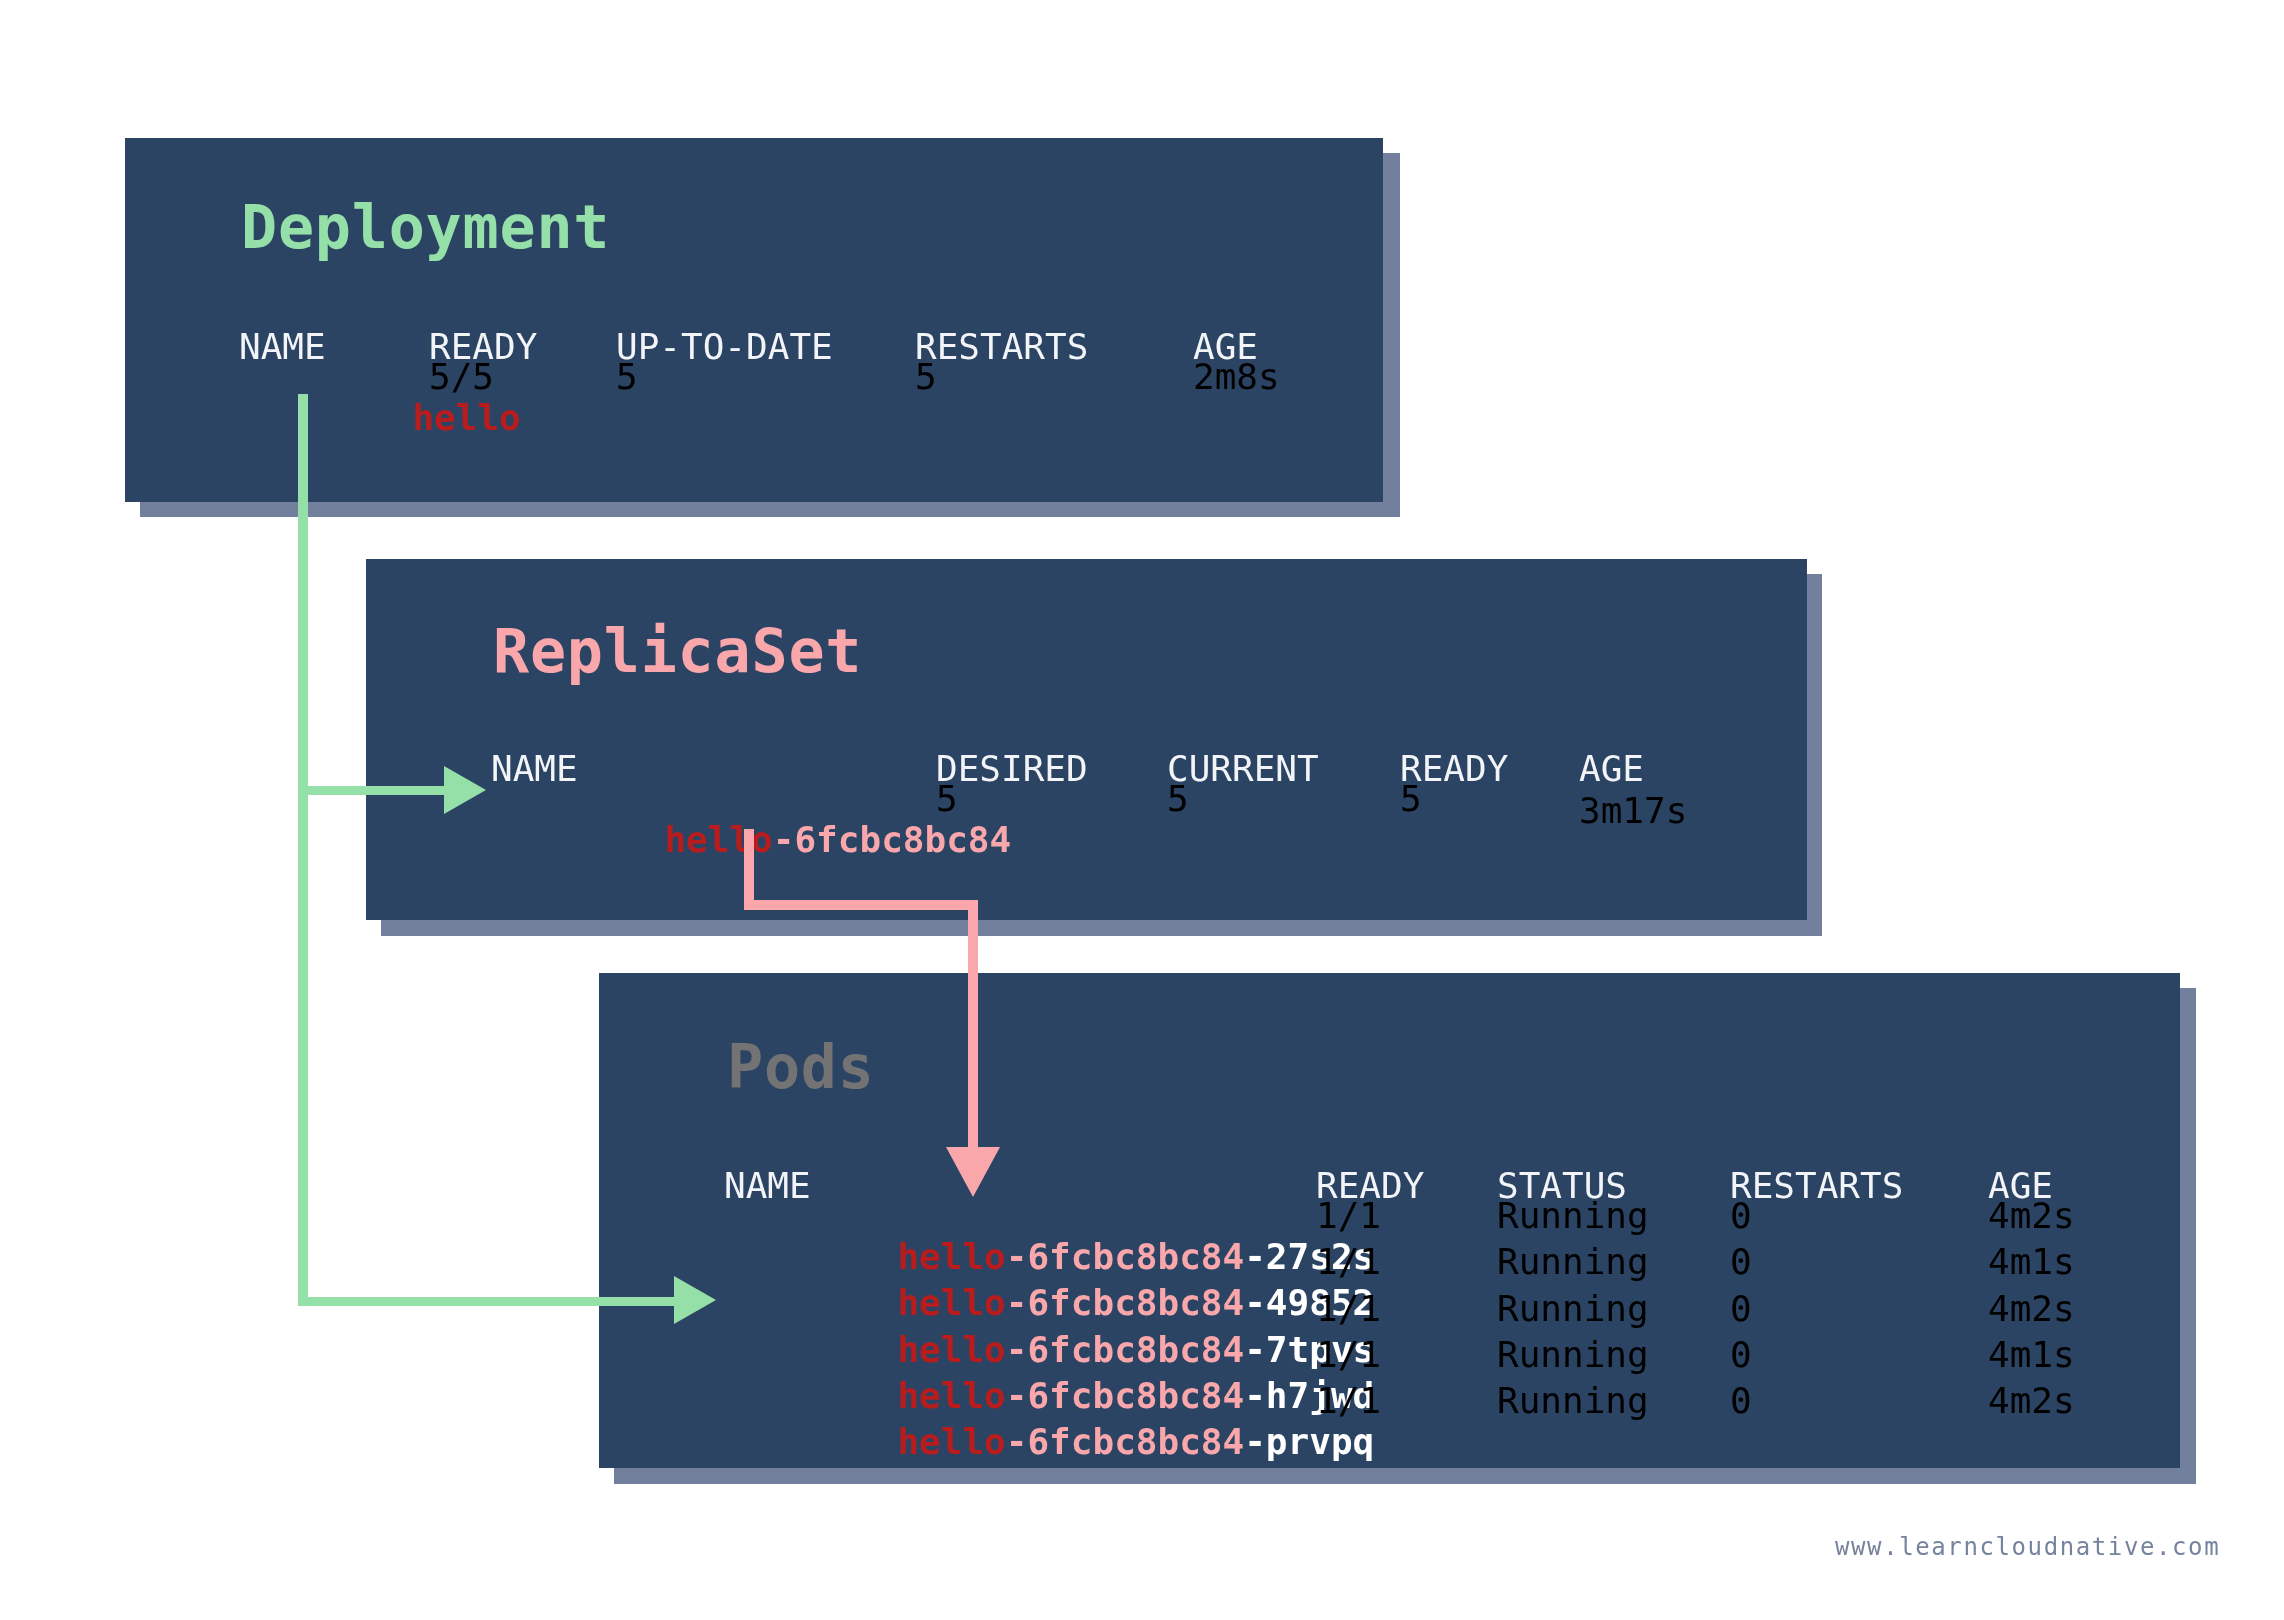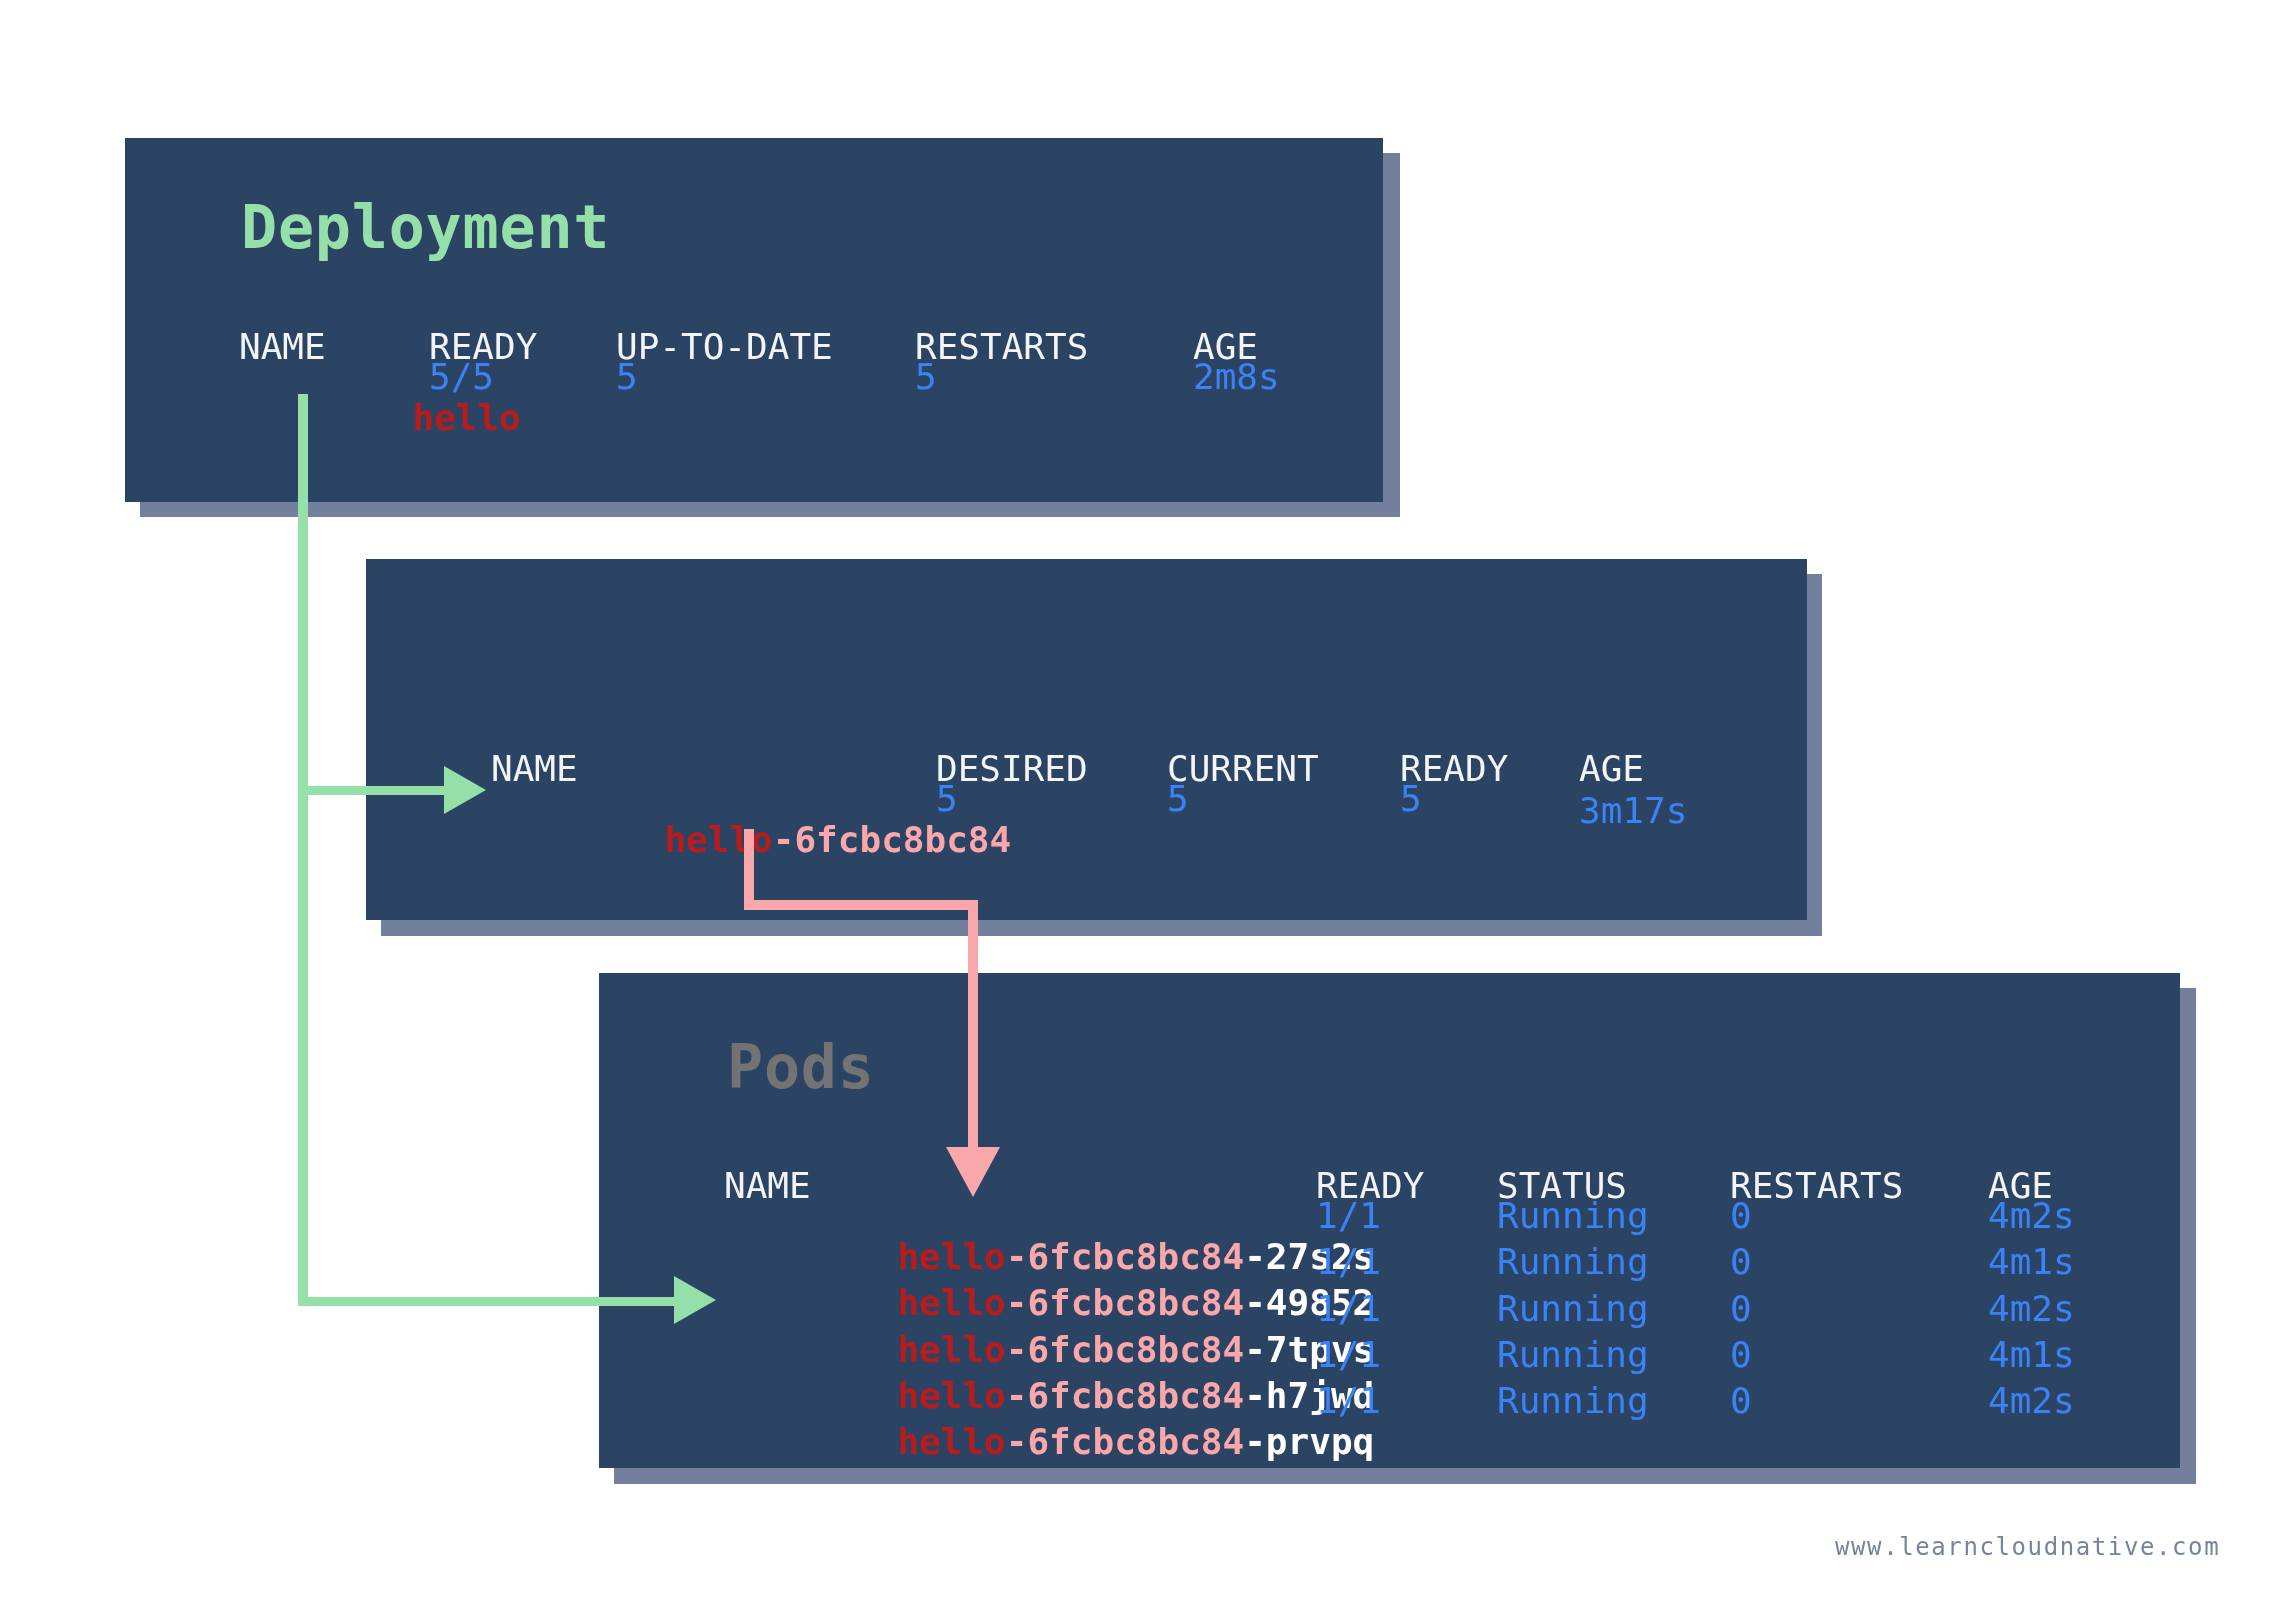--- a/index.html
+++ b/index.html
@@ -57,21 +57,21 @@
     top: 0;
     white-space: pre;
     display: inline-block;
   }
   .hdr {
     color: #F2F4F8;
     font-weight: normal;
     margin-top: 16px;
   }
   .val {
-    color: #3b82f6;
+    color: #000000;
     font-weight: normal;
   }
   .seg-green { color: #b91c1c; font-weight: bold; }
   .seg-pink  { color: #FAA7AC; font-weight: bold; }
   .seg-white { color: #FFFFFF; font-weight: bold; }
 
   
   .conn {
     position: absolute;
   }
@@ -127,20 +127,21 @@
       <span class="cell val" style="left:190px;">5/5</span>
       <span class="cell val" style="left:377px;">5</span>
       <span class="cell val" style="left:676px;">5</span>
       <span class="cell val" style="left:954px;">2m8s</span>
     </div>
   </div>
 
   <div class="panel-shadow" style="left:381px; top:574px; width:1441px; height:362px;"></div>
   <div class="panel" style="left:366px; top:559px; width:1441px; height:361px;"></div>
 
+  <div class="panel-title title-pink" style="left:493px; top:616px; font-size:60px;">ReplicaSet</div>
 
   <div class="tbl" style="left:491px; top:732px; font-size:36px;">
     <div class="trow">
       <span class="cell hdr" style="left:0px;">NAME</span>
       <span class="cell hdr" style="left:445px;">DESIRED</span>
       <span class="cell hdr" style="left:676px;">CURRENT</span>
       <span class="cell hdr" style="left:909px;">READY</span>
       <span class="cell hdr" style="left:1088px;">AGE</span>
     </div>
     <div class="trow" style="top:3.2px;">

